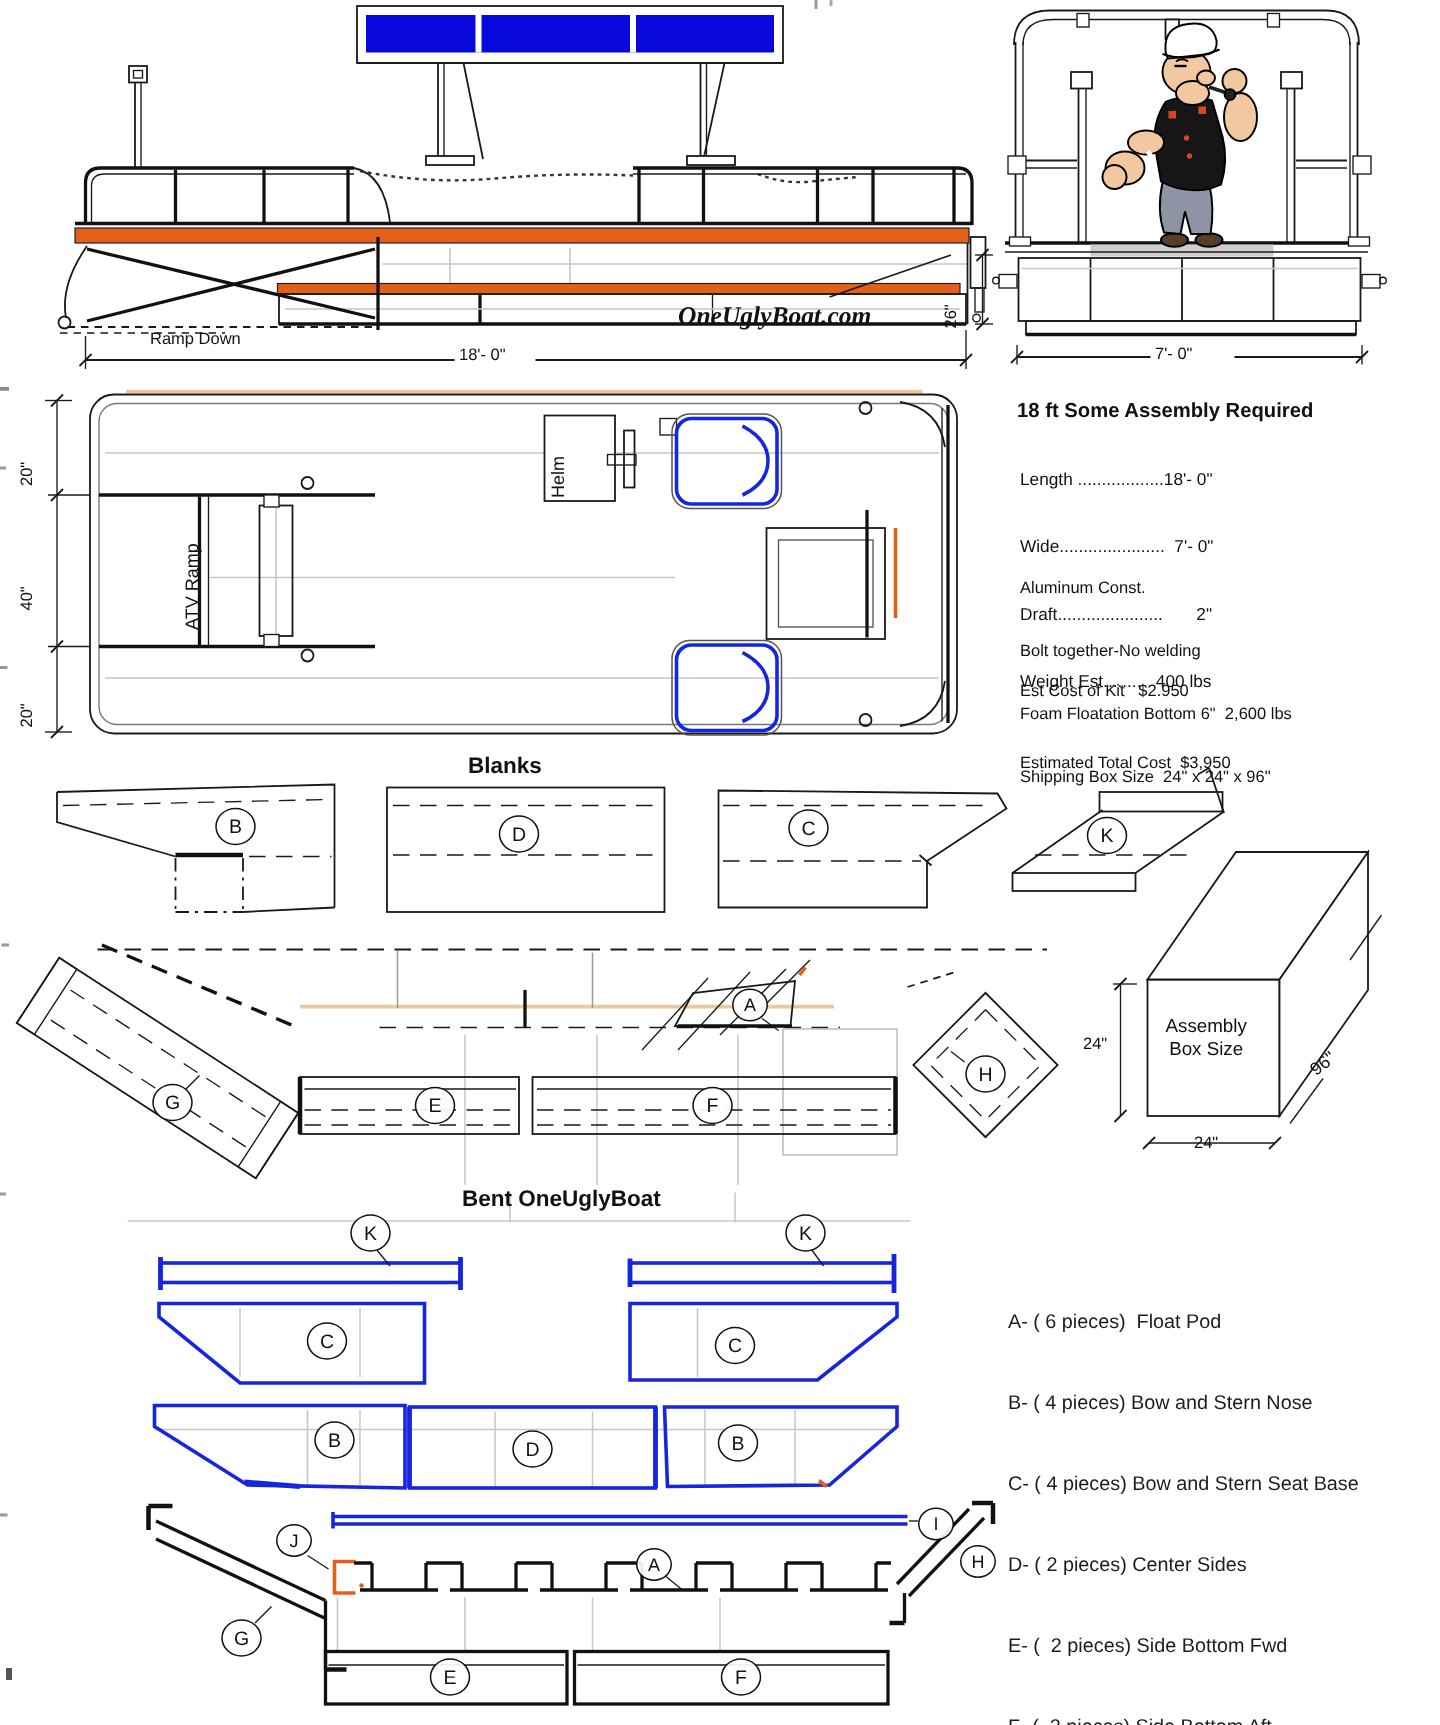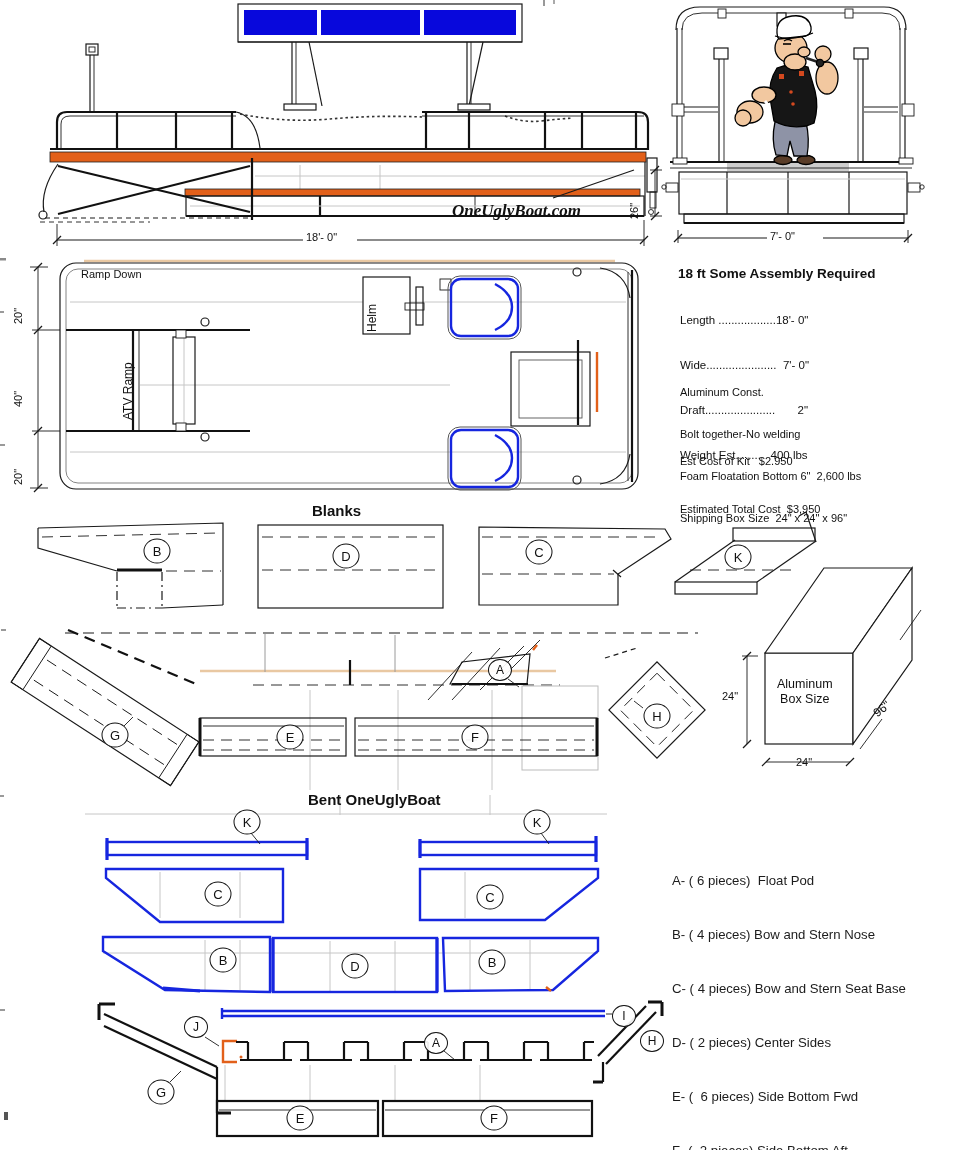--- a/index.html
+++ b/index.html
@@ -444,21 +444,21 @@
     <line x1="395" y1="1065" x2="395" y2="1100" class="gray"></line>
     <line x1="480" y1="1065" x2="480" y2="1100" class="gray"></line>
 
     <rect x="217" y="1101" width="161" height="35" class="k2" stroke-width="2"></rect>
     <line x1="219" y1="1110" x2="376" y2="1110" class="k thin"></line>
     <rect x="383" y="1101" width="209" height="35" class="k2" stroke-width="2"></rect>
     <line x1="385" y1="1110" x2="590" y2="1110" class="k thin"></line>
   </g>
 </svg>
 
-  <div class="lbl" style="left:81px;top:220px;margin-top:48px;">Ramp Down</div>
+  <div class="lbl" style="left:100px;top:220px;">Ramp Down</div>
   <div class="lbl" style="left:306px;top:231px;">18'- 0"</div>
   <div class="logo" style="left:452px;top:162px;margin-top:39px;">OneUglyBoat.com</div>
   <div class="lbl" style="left:770px;top:230px;">7'- 0"</div>
   <div class="lbl rot" style="left:640px;top:207px;">26"</div>
 
   <div class="spechead" style="left:678px;top:266px;">18 ft Some Assembly Required</div>
   <div class="specs" style="left:680px;top:283px;">
     <div>Length ..................18'- 0"</div>
     <div>Wide......................  7'- 0"</div>
     <div>Draft......................       2"</div>
@@ -478,21 +478,21 @@
   <div class="lbl rot" style="left:24px;top:312px;">20"</div>
   <div class="lbl rot" style="left:24px;top:395px;">40"</div>
   <div class="lbl rot" style="left:24px;top:473px;">20"</div>
   <div class="lbl rot" style="left:134px;top:408px;font-size:12px;">ATV Ramp</div>
   <div class="lbl rot" style="left:378px;top:320px;font-size:12px;">Helm</div>
 
   <div class="hd" style="left:312px;top:502px;">Blanks</div>
   <div class="hd" style="left:308px;top:791px;">Bent OneUglyBoat</div>
 
   <div class="boxlbl" style="left:777px;top:677px;">
-    <div>Aluminum</div>
+    <div>Assembly</div>
     <div>Box Size</div>
   </div>
   <div class="lbl" style="left:722px;top:690px;">24"</div>
   <div class="lbl" style="left:796px;top:756px;">24"</div>
   <div class="lbl" style="left:873px;top:703px;transform:rotate(-38deg);font-size:12px;">96"</div>
 
   <div class="circ" style="left:157px;top:551px;">
       <span>B</span>
     </div>
   <div class="circ" style="left:346px;top:556px;">
@@ -560,21 +560,21 @@
     </div>
   <div class="circ" style="left:494px;top:1118px;">
       <span>F</span>
     </div>
 
   <div class="plist" style="left:672px;top:836px;">
     <div>A- ( 6 pieces)  Float Pod</div>
     <div>B- ( 4 pieces) Bow and Stern Nose</div>
     <div>C- ( 4 pieces) Bow and Stern Seat Base</div>
     <div>D- ( 2 pieces) Center Sides</div>
-    <div>E- (  6 pieces) Side Bottom Fwd</div>
+    <div>E- (  2 pieces) Side Bottom Fwd</div>
     <div>F- (  2 pieces) Side Bottom Aft</div>
     
     
     
     
     
   </div>
 
 </div>
 

